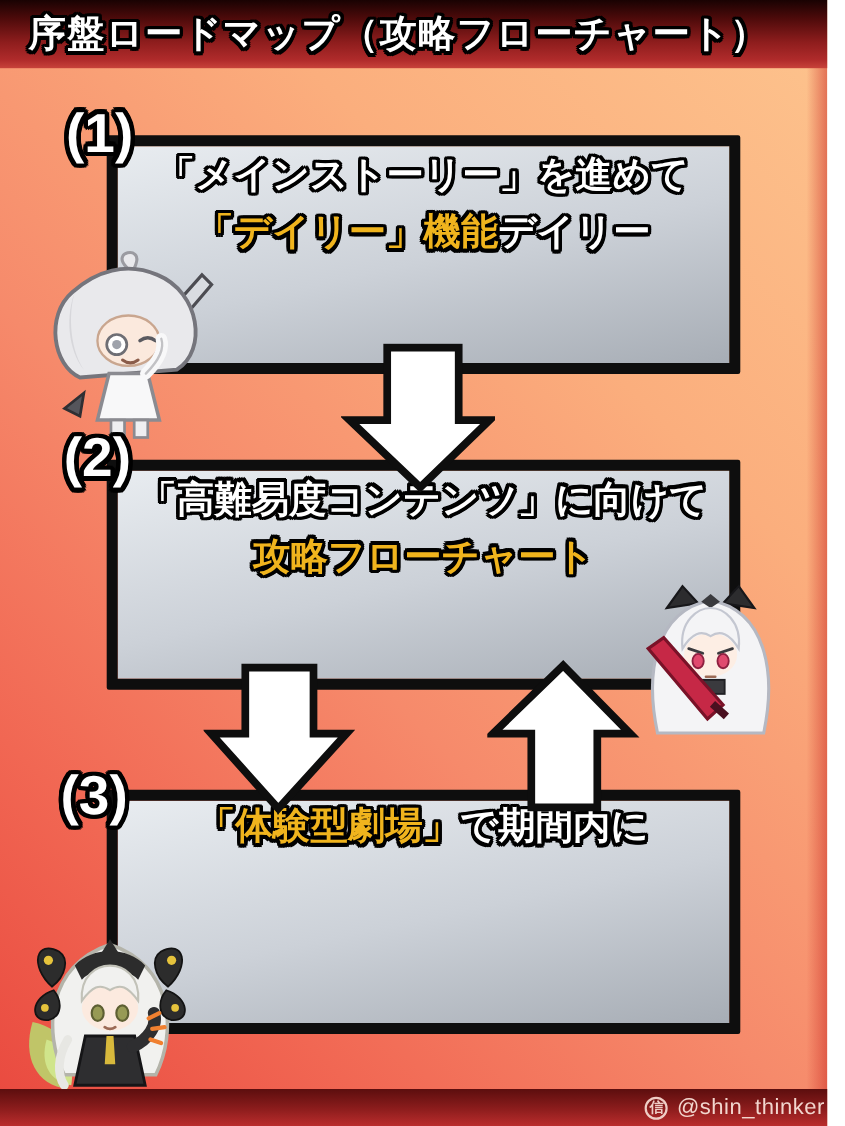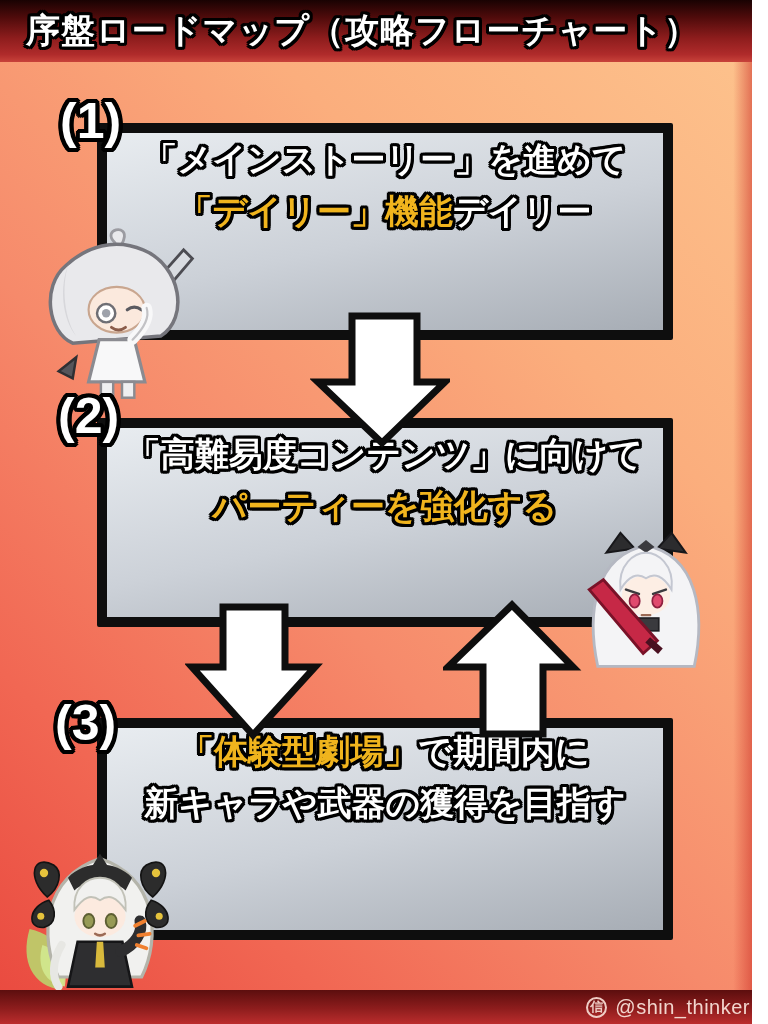--- a/index.html
+++ b/index.html
@@ -88,31 +88,28 @@
       <span class="seg accent">「デイリー」機能</span><span class="seg">デイリー</span>
     </div>
   </div>
 
   <div class="step-num num2 outline4">(2)</div>
   <div class="step-box box2">
     <div class="box-line outline3">
       <span class="seg">「高難易度コンテンツ」に向けて</span>
     </div>
     <div class="box-line outline3">
-      <span class="seg accent">パーティーを強化する</span>
+      <span class="seg accent">攻略フローチャート</span>
     </div>
   </div>
 
   <div class="step-num num3 outline4">(3)</div>
   <div class="step-box box3">
     <div class="box-line outline3">
       <span class="seg accent">「体験型劇場」</span><span class="seg">で期間内に</span>
-    </div>
-    <div class="box-line outline3">
-      <span class="seg">新キャラや武器の獲得を目指す</span>
     </div>
   </div>
 
   <svg class="arrow" style="left:310px; top:312px;" width="140" height="136" viewBox="0 0 140 136">
     <path d="M42,4 L107,4 L107,70 L135,70 L72,131 L8,70 L42,70 Z" fill="#ffffff" stroke="#0e0e0e" stroke-width="7" stroke-linejoin="miter"></path>
   </svg>
 
   <svg class="arrow" style="left:185px; top:602px;" width="140" height="138" viewBox="0 0 140 138">
     <path d="M38,5 L100,5 L100,65 L130,65 L68,133 L7,65 L38,65 Z" fill="#ffffff" stroke="#0e0e0e" stroke-width="7" stroke-linejoin="miter"></path>
   </svg>

